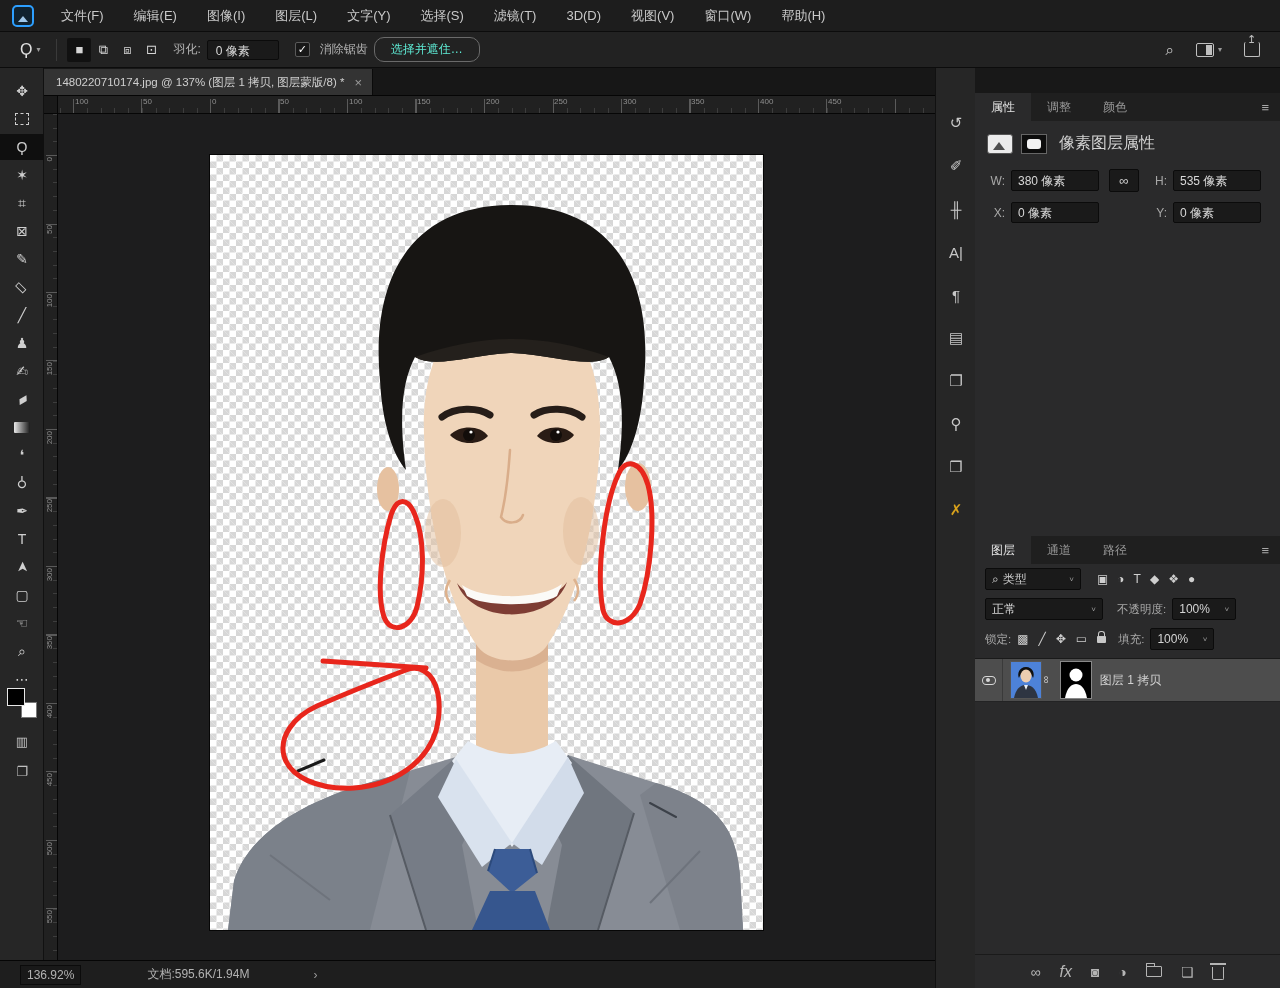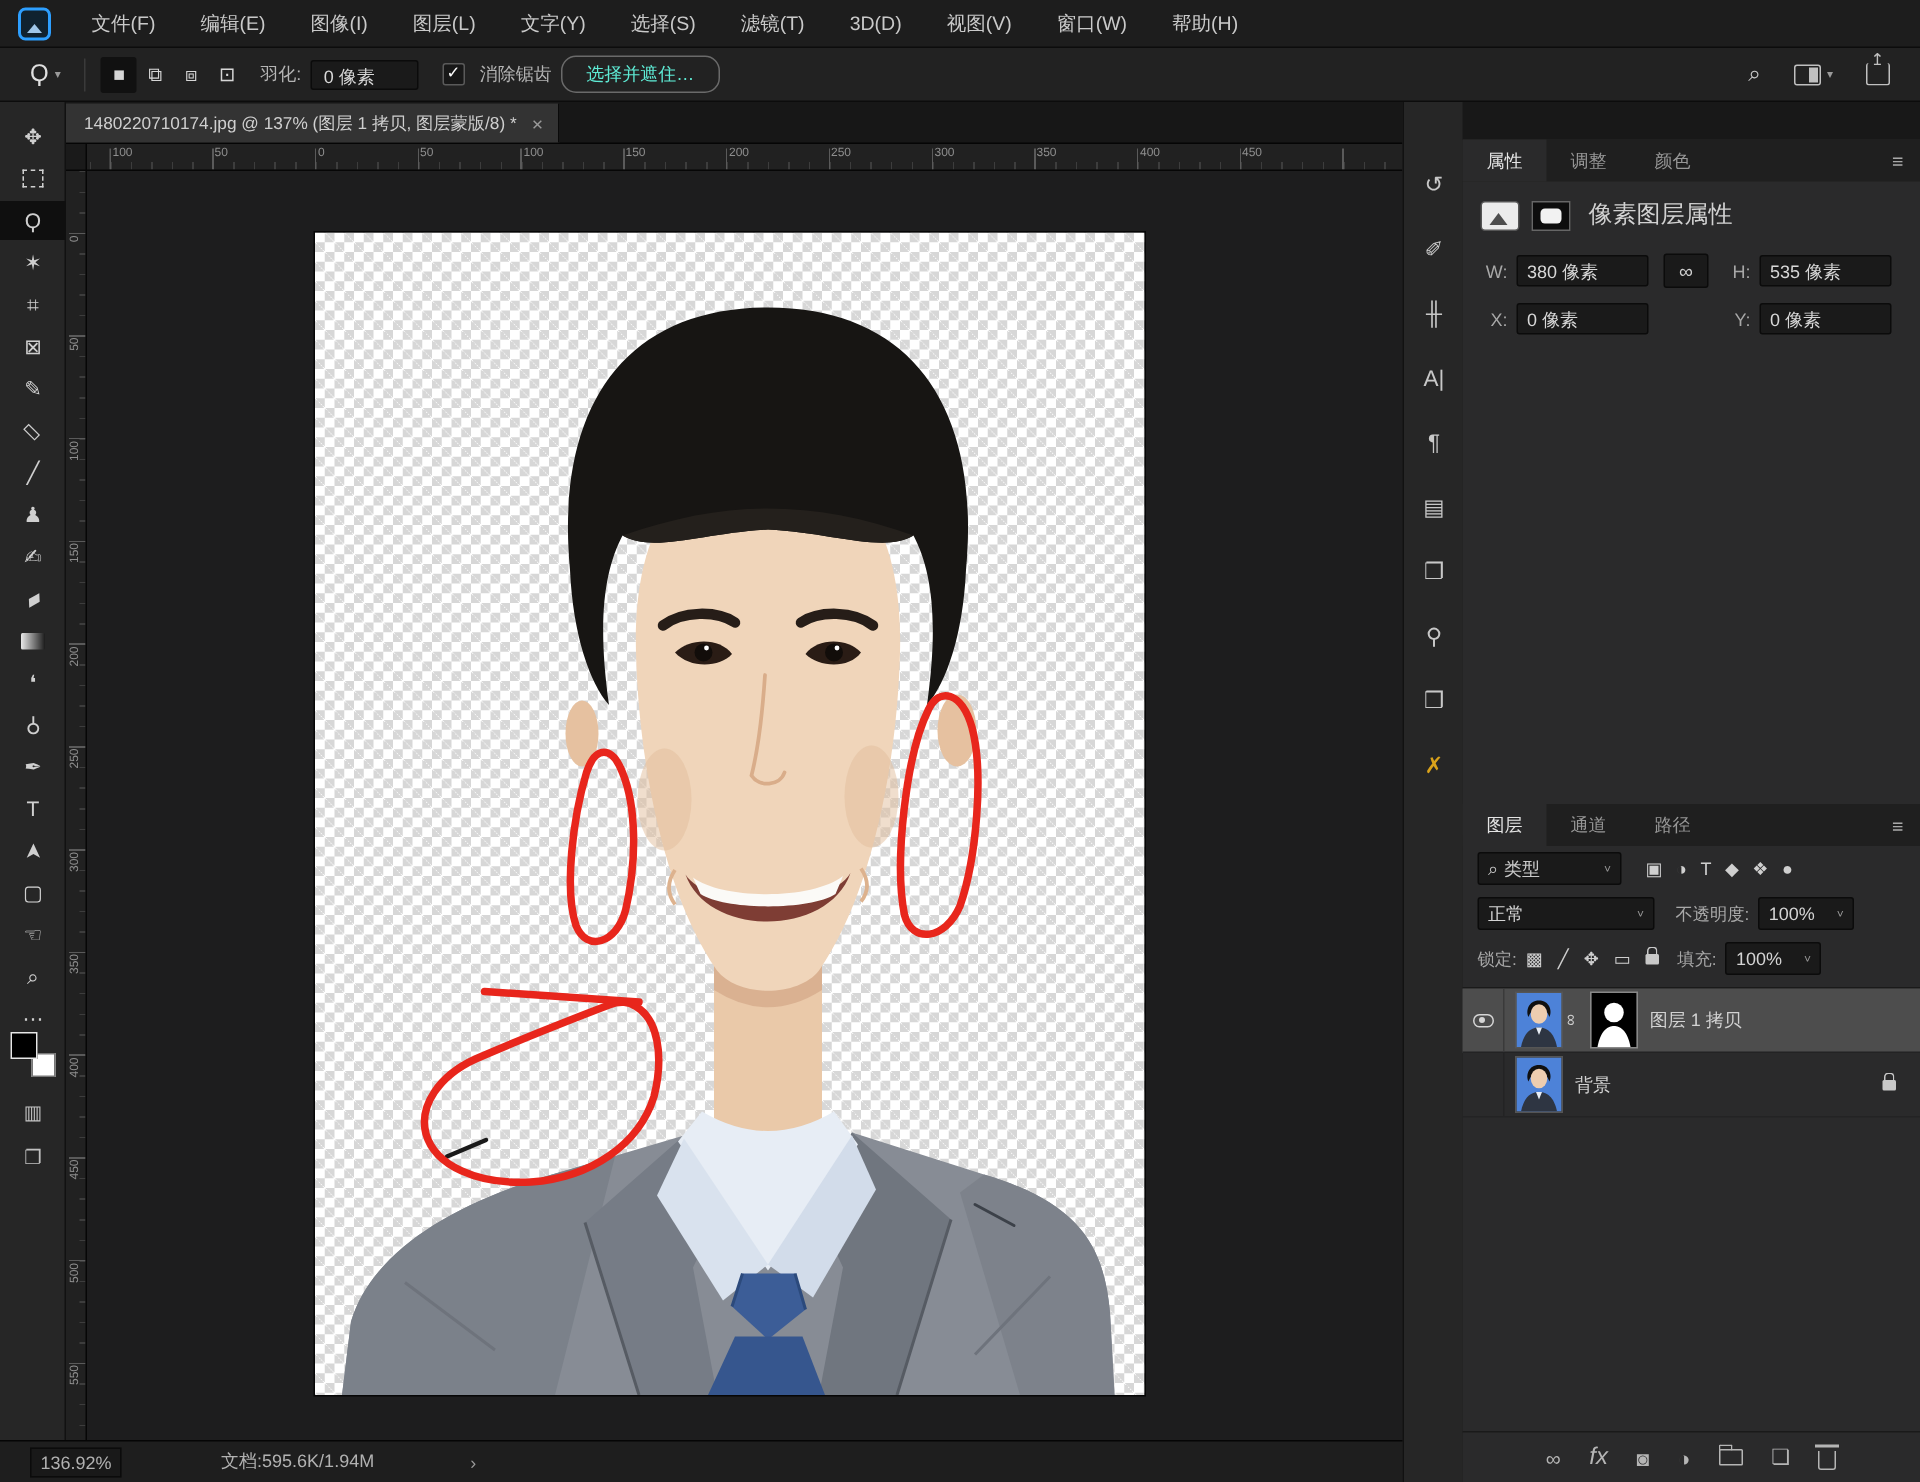--- a/index.html
+++ b/index.html
@@ -463,34 +463,20 @@
         <span class="mask-link">∞</span>
         <span class="thumb mask">
           <svg width="30" height="36" viewBox="0 0 30 36">
               <rect width="30" height="36" fill="#000000"></rect>
               <circle cx="15" cy="13" r="6.5" fill="#ffffff"></circle>
               <path d="M4,36 C6,25 11,22 15,22 C19,22 24,25 26,36 Z" fill="#ffffff"></path>
             </svg>
         </span>
         <span class="layer-name">图层 1 拷贝</span>
       </div>
-      <div class="layer-row">
-        <span class="eye-well"></span>
-        <span class="thumb">
-          <svg width="30" height="36" viewBox="0 0 30 36">
-              <rect width="30" height="36" fill="#4d82d8"></rect>
-              <path d="M15,5 C8,5 6,12 8,16 C10,11 12,10 15,10 C18,10 20,11 22,16 C24,12 22,5 15,5 Z" fill="#101010"></path>
-              <ellipse cx="15" cy="14" rx="5.5" ry="6.5" fill="#edcdb0"></ellipse>
-              <path d="M3,36 C5,26 10,23 15,23 C20,23 25,26 27,36 Z" fill="#2e3542"></path>
-              <path d="M13,23 L15,28 L17,23 Z" fill="#e8eef5"></path>
-            </svg>
-        </span>
-        <span class="layer-name">背景</span>
-        <span class="layer-lock padlock"></span>
-      </div>
     </div>
     <div class="layers-bottom">
       <span>∞</span>
       <span class="fx">fx</span>
       <span>◙</span>
       <span>◑</span>
       <span class="icon-folder"></span>
       <span>❏</span>
       <span class="icon-trash"></span>
     </div>

